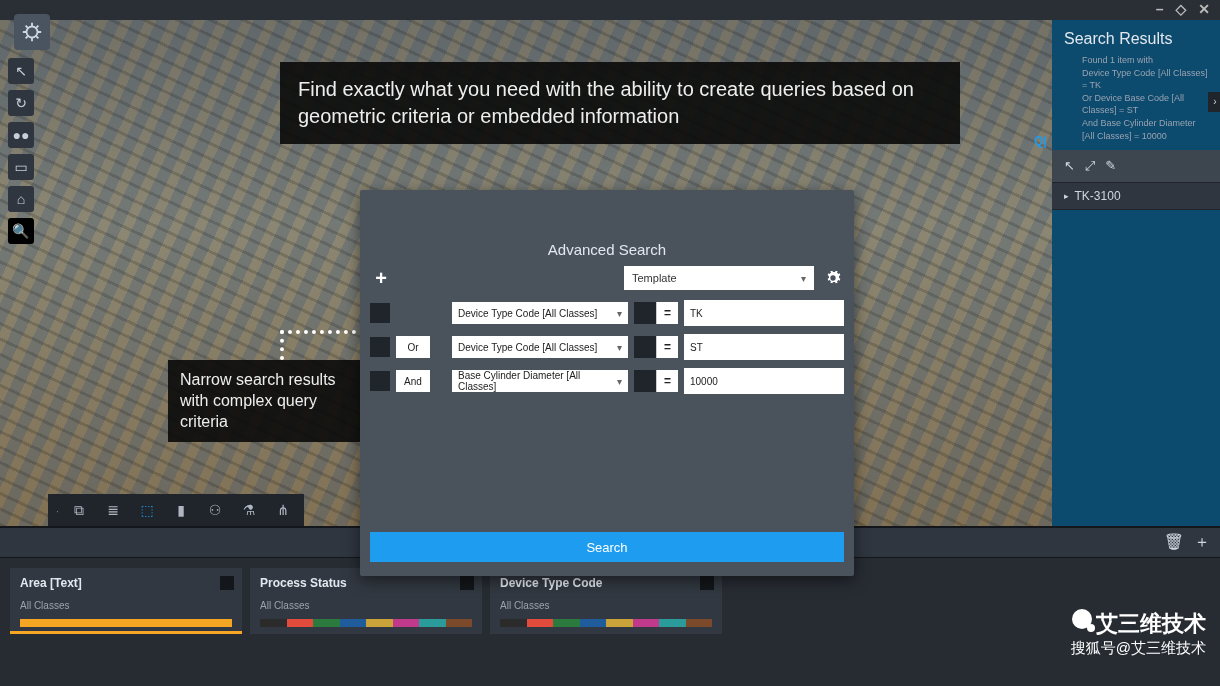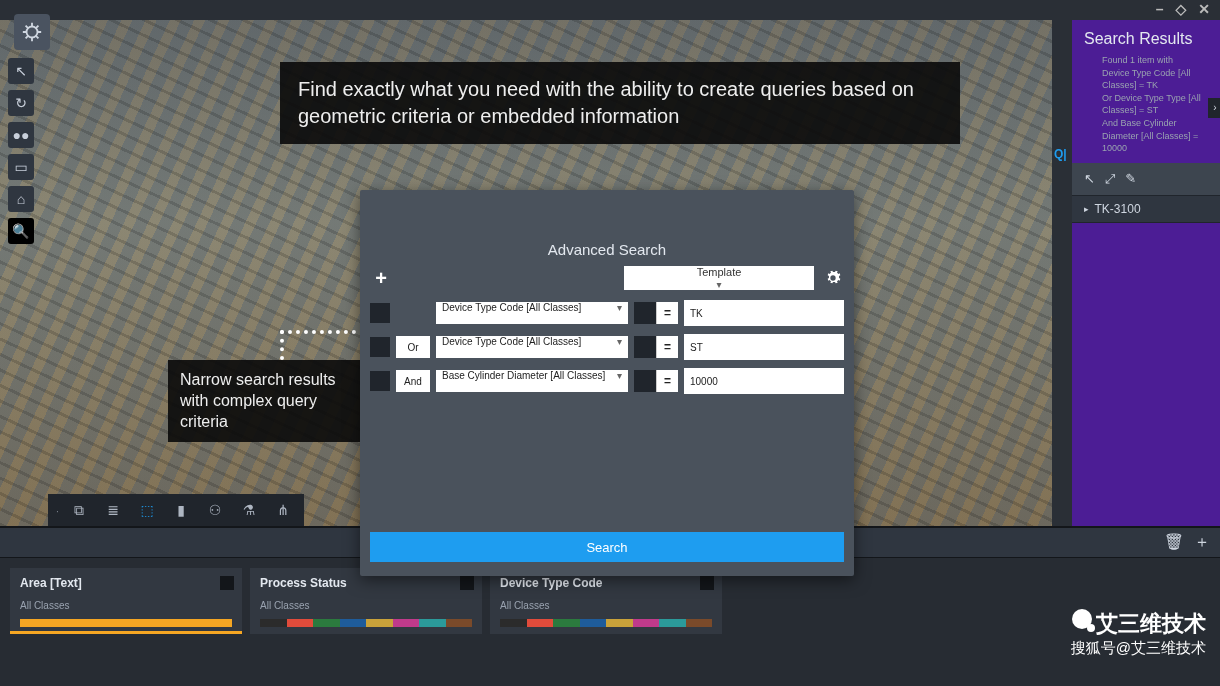--- a/index.html
+++ b/index.html
@@ -36,38 +36,38 @@
 .dotted-v { position:absolute; left:0; top:0; width:0; height:30px; border-left:4px dotted #fff; }
 .dotted-h { position:absolute; left:0; top:0; width:100px; height:0; border-top:4px dotted #fff; }
 .dot-end { position:absolute; left:92px; top:-6px; width:14px; height:14px; background:#fff; border-radius:50%; }
 
 
 .dialog { position: absolute; top: 190px; left: 360px; width: 494px; background: #4a525c; z-index: 60; border-radius: 2px; box-shadow: 0 4px 16px rgba(0,0,0,0.5); }
 .dialog-title { color: #e3e8ef; text-align: center; padding: 8px 0; font-size: 15px; margin-top: 43px; }
 .dialog-header { display: flex; align-items: center; padding: 0 10px 10px 10px; gap: 8px; }
 .add-btn { width: 22px; height: 22px; color: #fff; font-size: 20px; font-weight: bold; cursor: pointer; display:flex; align-items:center; justify-content:center; }
 .spacer { flex: 1; }
-.template-select { width: 190px; height: 24px; background: #fff; border: none; font-size: 11px; padding: 0 8px; color:#333; cursor:pointer; display:flex; align-items:center; justify-content:space-between;flex-direction:column; }
+.template-select { width: 190px; height: 24px; background: #fff; border: none; font-size: 11px; padding: 0 8px; color:#333; cursor:pointer; display:flex; align-items:center; justify-content:space-between; }
 .gear-btn { width: 22px; height: 22px; color: #fff; cursor: pointer; display:flex; align-items:center; justify-content:center; }
 .criteria { padding: 0 10px; }
 .crit-row { display: flex; align-items: center; gap: 6px; margin-bottom: 8px; }
 .crit-check { width: 20px; height: 20px; background: #20252c; cursor:pointer; flex:none; }
 .crit-logic { width: 34px; height: 22px; background: #fff; font-size: 10px; display:flex; align-items:center; justify-content:center; cursor:pointer; flex:none; color:#222; }
 .crit-logic.empty { width: 34px; visibility:hidden; }
-.crit-field { flex: 1; height: 22px; background: #fff; font-size: 10px; padding: 0 6px; display:flex; justify-content:space-between; cursor:pointer; color:#222; }
+.crit-field { flex: 1; height: 22px; background: #fff; font-size: 10px; padding: 0 6px; display:flex; align-items:center; justify-content:space-between; cursor:pointer; color:#222;margin-left:16px; }
 .crit-op { width: 22px; height: 22px; background: #fff; font-size: 12px; font-weight:bold; display:flex; align-items:center; justify-content:center; cursor:pointer; flex:none; color:#222; border-left:1px solid #ccc;}
 .crit-op-wrap { display:flex; }
 .crit-op-box { width:22px; height:22px; background:#20252c; }
 .crit-value { width: 160px; height: 22px; background: #fff; font-size: 10px; padding: 13px 6px; display:flex; align-items:center; color:#222; flex:none; }
 .chev { font-size:10px; color:#666; }
 .dialog-footer { display: flex; gap: 16px; padding: 130px 10px 14px 10px; }
 .dlg-btn { flex: 1; height: 30px; background: #1e9df0; color: #fff; font-size: 13px; border: none; cursor: pointer; display:flex; align-items:center; justify-content:center; }
 
 
-.right-panel { position: absolute; top: 20px; right: 0; width: 148px; bottom: 160px; background: #4c1d95; color: #cfd6e0; z-index: 30; display:flex; flex-direction:column; }
+.right-panel { position: absolute; top: 20px; right: 0; width: 168px; bottom: 160px; background: #0c4a6e; color: #cfd6e0; z-index: 30; display:flex; flex-direction:column; }
 .rp-title { font-size: 16px; padding: 10px 12px 6px; color:#e3e8ef; }
 .rp-desc { font-size: 9px; padding: 0 12px 8px; line-height: 1.4; color:#9aa3b0; position:relative; }
 .rp-expand { position:absolute; right:-2px; top:50%; transform:translateY(-50%); width:14px; height:20px; background:#20252c; color:#cfd6e0; font-size:10px; display:flex; align-items:center; justify-content:center; cursor:pointer;}
 .rp-q { color:#1e9df0; position:absolute; left:-18px; bottom:2px; font-size:12px; font-weight:bold;}
 .rp-wrap { position:relative; padding-left:18px; }
 .rp-tools { display:flex; gap:10px; padding: 8px 12px; border-bottom:1px solid #20252c; background:#3d454f; }
 .rp-tools span { font-size:13px; color:#cfd6e0; cursor:pointer; }
 .rp-item { padding: 6px 12px; font-size: 12px; background:#2f3640; border-bottom:1px solid #20252c; display:flex; align-items:center; gap:6px; cursor:pointer; }
 .rp-item::before { content:"▸"; font-size:9px; }
 
@@ -200,21 +200,21 @@
   </div>
 </div>
 
 <div class="right-panel">
   <div class="rp-title">Search Results</div>
   <div class="rp-wrap">
     <span class="rp-q">Q|</span>
     <div class="rp-desc">
       <span>Found 1 item with</span><br>
       <span>Device Type Code [All Classes] = TK</span><br>
-      <span>Or Device Type Type [All Classes] = ST</span><br>
+      <span>Or Device Base Code [All Classes] = ST</span><br>
       <span>And Base Cylinder Diameter [All Classes] = 10000</span>
       <div class="rp-expand">›</div>
     </div>
   </div>
   <div class="rp-tools">
     <span>↖</span>
     <span>⤢</span>
     <span>✎</span>
   </div>
   <div class="rp-item">

